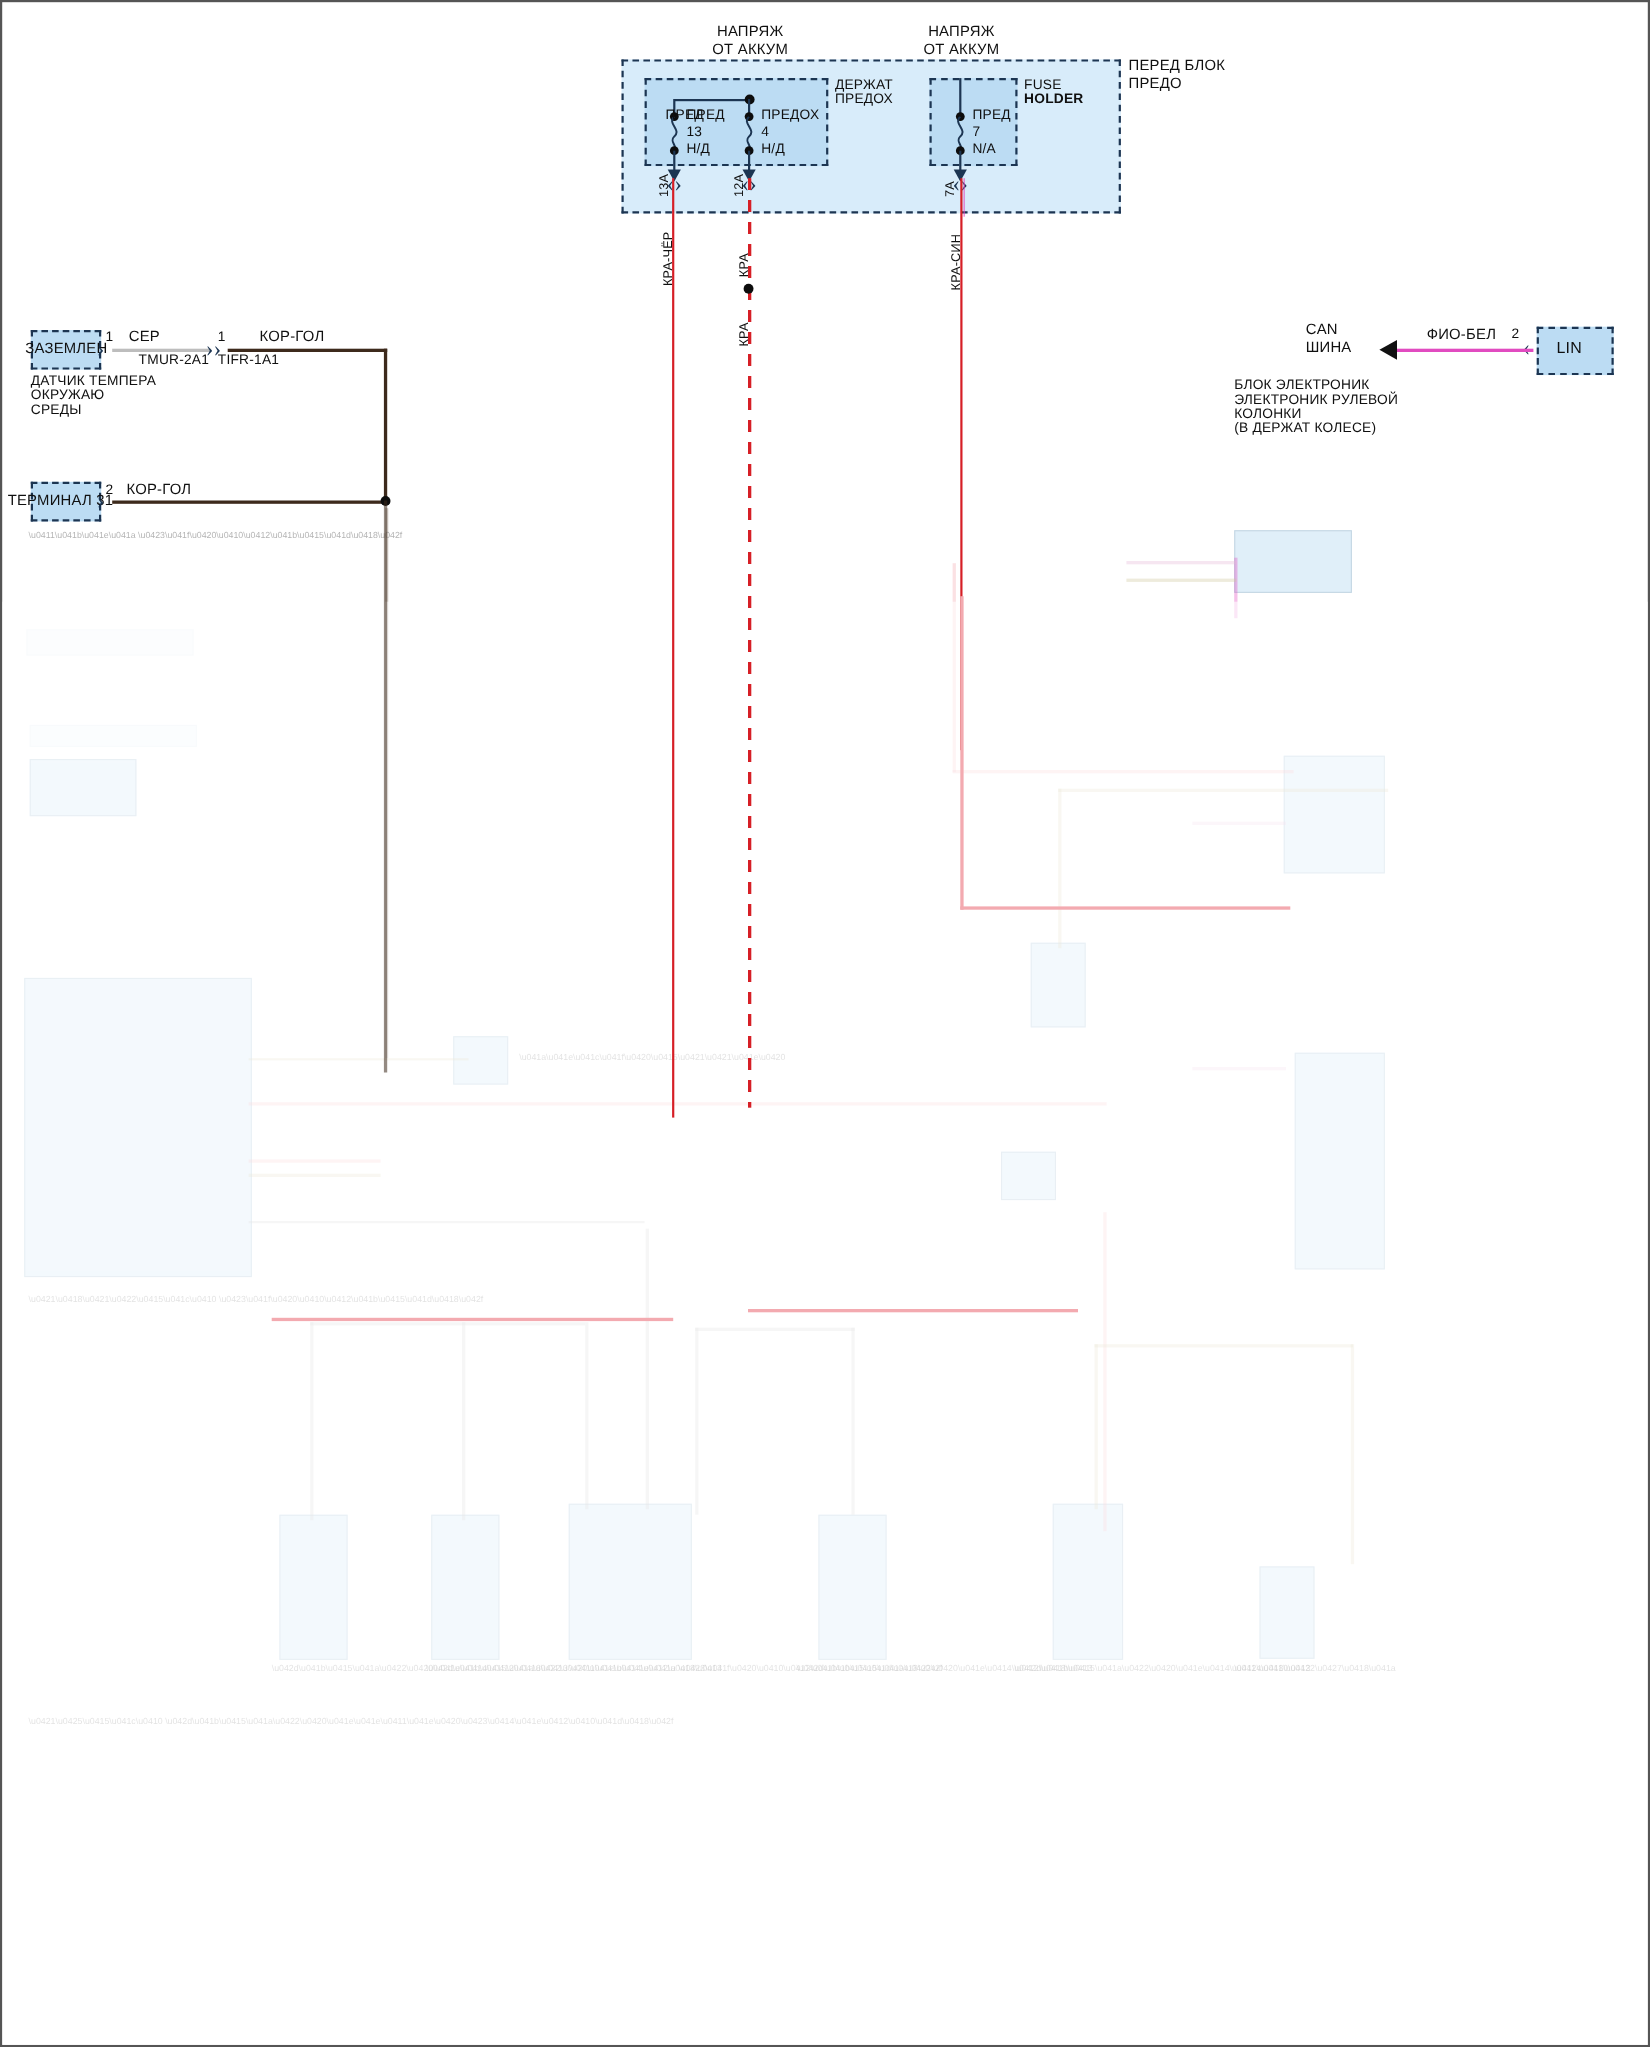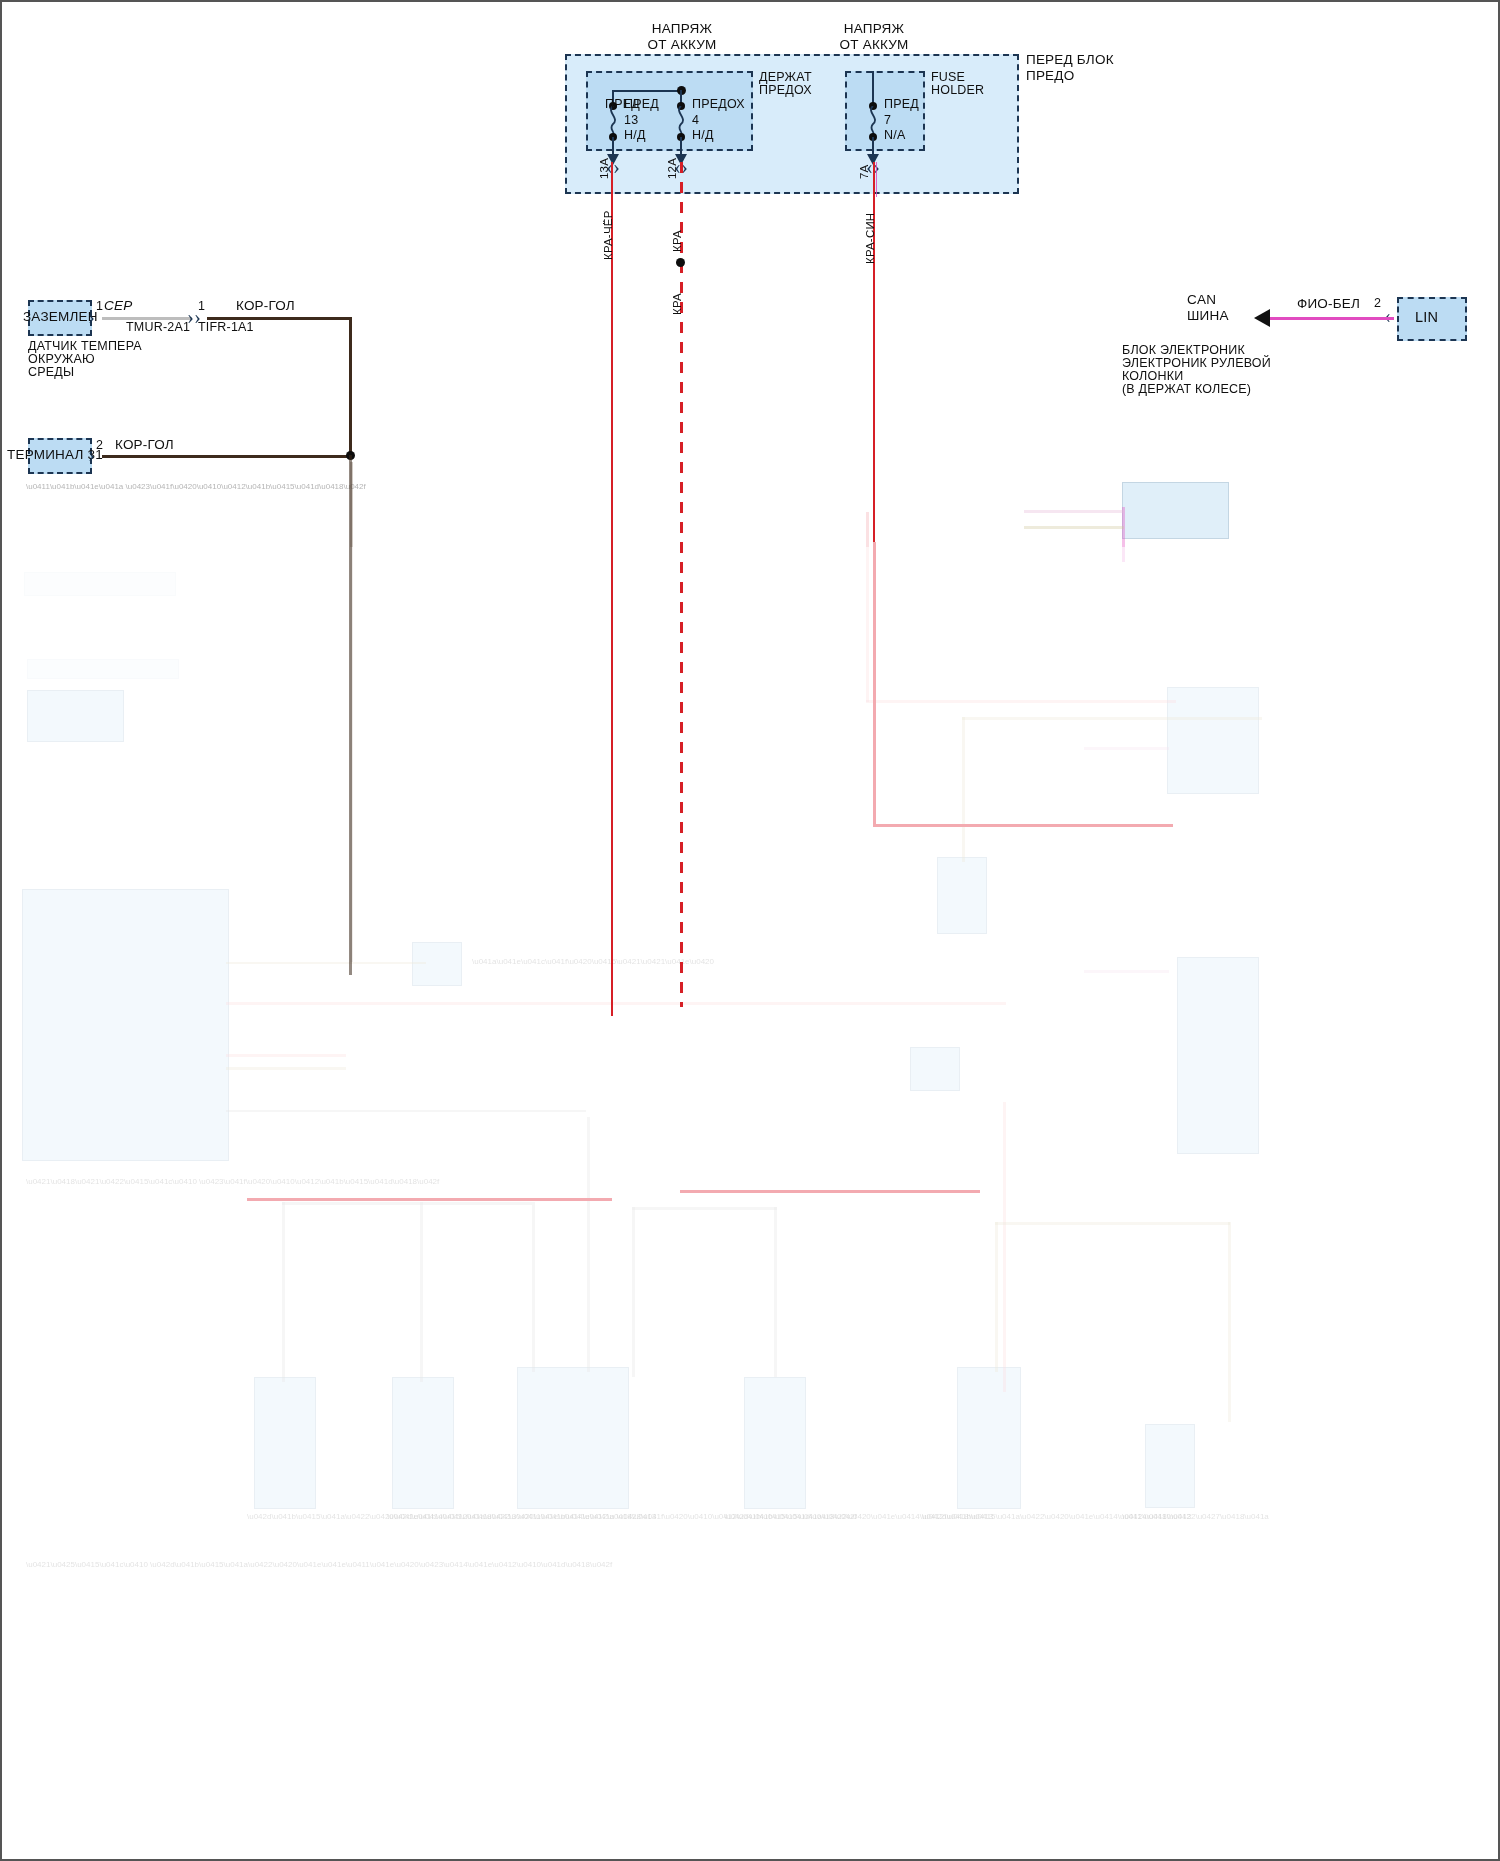--- a/index.html
+++ b/index.html
@@ -165,21 +165,21 @@
   <div class="node sm" style="left:675px;top:131px;"></div>
   <div class="w wv dkblue" style="left:678px;top:135px;height:20px;"></div>
   <div class="arrD" style="left:673px;top:152px;"></div>
   <div class="conn" style="left:672px;top:153px;">‹›</div>
   <div class="txt t12" style="left:690px;top:95px;">ПРЕДОХ</div>
   <div class="txt t12" style="left:690px;top:111px;">4</div>
   <div class="txt t12" style="left:690px;top:126px;">Н/Д</div>
 
   <div class="dashbox fill2" style="left:843px;top:69px;width:80px;height:80px;"></div>
   <div class="txt t12" style="left:929px;top:68px;">FUSE</div>
-  <div class="txt t12" style="left:929px;top:81px;">HOLDER</div>
+  <div class="txt t12" style="left:929px;top:81px;font-weight:bold;">HOLDER</div>
 
   <div class="w wv dkblue" style="left:870px;top:69px;height:33px;"></div>
   <div class="node sm" style="left:867px;top:100px;"></div>
   <svg class="squig" style="left:862px;top:104px;" width="18" height="30">
     <path d="M9 0 C2 6, 16 12, 9 18 C4 23, 12 26, 9 30" stroke="#1c3552" stroke-width="1.8" fill="none"></path>
   </svg>
   <div class="node sm" style="left:867px;top:131px;"></div>
   <div class="w wv dkblue" style="left:870px;top:135px;height:20px;"></div>
   <div class="arrD" style="left:865px;top:152px;"></div>
   <div class="conn" style="left:864px;top:153px;">‹›</div>
@@ -208,21 +208,21 @@
 
   <div class="w wh pink" style="left:245px;top:1196px;width:365px;height:3px;"></div>
 
   <div class="w wh pink" style="left:678px;top:1188px;width:300px;height:3px;"></div>
 
   <div class="dashbox fill2" style="left:26px;top:298px;width:64px;height:36px;"></div>
   <div class="txt t13" style="left:21px;top:307px;">ЗАЗЕМЛЕН</div>
   <div class="conn" style="left:86px;top:303px;">›</div>
 
   <div class="txt t12" style="left:94px;top:297px;">1</div>
-  <div class="txt t13" style="left:102px;top:296px;font-style:italic;">СЕР</div>
+  <div class="txt t13" style="left:115px;top:296px;">СЕР</div>
   <div class="w wh gray" style="left:100px;top:315px;width:90px;height:2.6px;"></div>
   <div class="txt t12" style="left:124px;top:318px;">TMUR-2A1</div>
 
   <div class="conn" style="left:185px;top:303px;">›</div>
   <div class="conn" style="left:192px;top:303px;">›</div>
 
   <div class="txt t12" style="left:196px;top:297px;">1</div>
   <div class="txt t12" style="left:196px;top:318px;">TIFR-1A1</div>
   <div class="txt t13" style="left:234px;top:296px;">КОР-ГОЛ</div>
 

